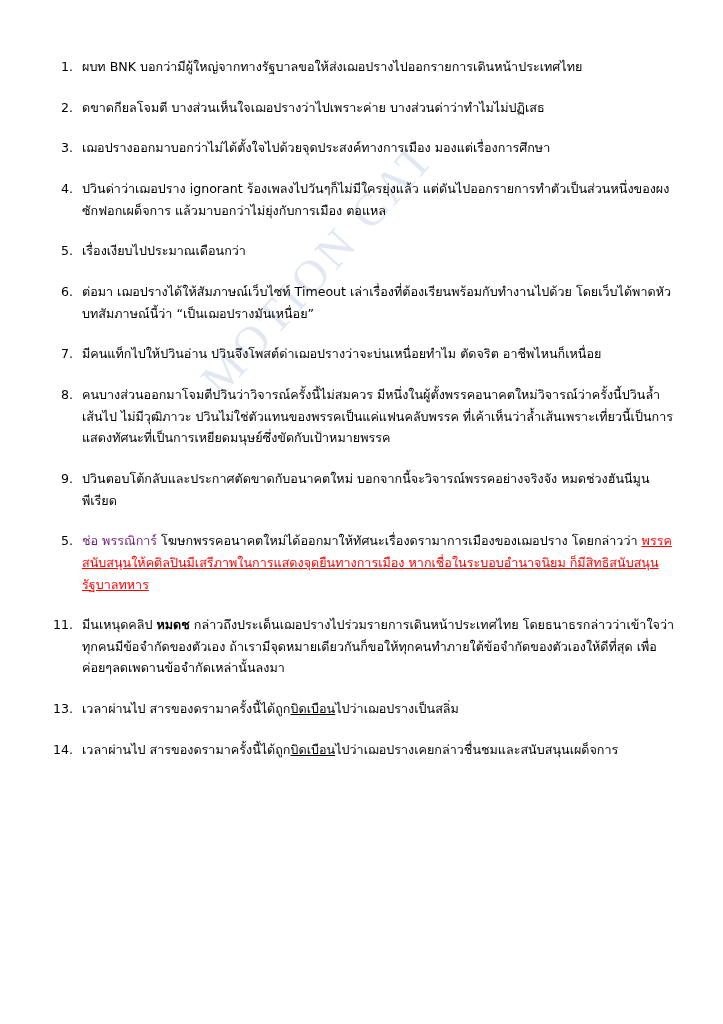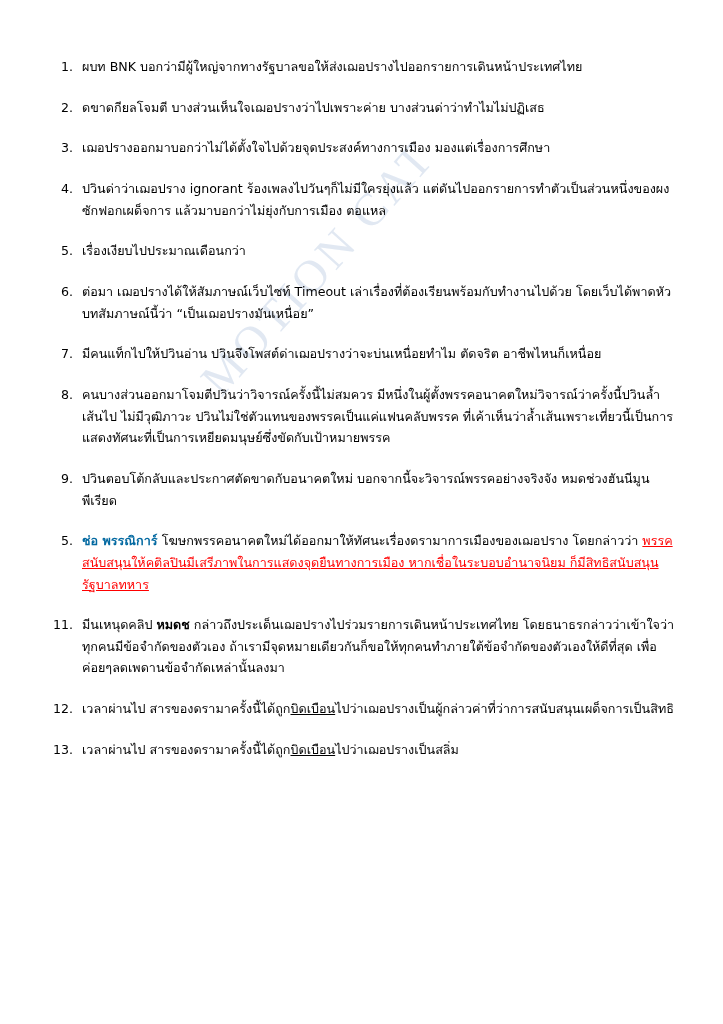--- a/index.html
+++ b/index.html
@@ -67,22 +67,22 @@
     min-width: 30px;
     text-align: right;
     padding-right: 9px;
     box-sizing: border-box;
     white-space: nowrap;
   }
   .txt {
     flex: 1;
   }
   .bold-red {
-    color: #0369a1;
-    font-weight: bold;
+    color: #701a75;
+    font-weight: normal;
   }
   .red-underline {
     color: #ff0000;
     text-decoration: underline;
   }
   .bold {
     font-weight: bold;
   }
   .ul {
     text-decoration: underline;
@@ -135,23 +135,23 @@
         </li>
         <li>
           <span class="num">5.</span>
           <span class="txt"><span class="bold-red">ช่อ พรรณิการ์ </span><span>โฆษกพรรคอนาคตใหม่ได้ออกมาให้ทัศนะเรื่องดรามาการเมืองของเฌอปราง โดยกล่าวว่า </span><span class="red-underline">พรรคสนับสนุนให้คติลปินมีเสรีภาพในการแสดงจุดยืนทางการเมือง หากเชื่อในระบอบอำนาจนิยม ก็มีสิทธิสนับสนุนรัฐบาลทหาร</span></span>
         </li>
         <li>
           <span class="num">11.</span>
           <span class="txt"><span>มีนเหนุดคลิป </span><span class="bold">หมดช</span><span> กล่าวถึงประเด็นเฌอปรางไปร่วมรายการเดินหน้าประเทศไทย โดยธนาธรกล่าวว่าเข้าใจว่าทุกคนมีข้อจำกัดของตัวเอง ถ้าเรามีจุดหมายเดียวกันก็ขอให้ทุกคนทำภายใต้ข้อจำกัดของตัวเองให้ดีที่สุด เพื่อค่อยๆลดเพดานข้อจำกัดเหล่านั้นลงมา</span></span>
         </li>
         <li>
-          <span class="num">12.</span>
-          <span class="txt"><span>เวลาผ่านไป สารของดรามาครั้งนี้ได้ถูก</span><span class="ul">บิดเบือน</span><span>ไปว่าเฌอปรางเป็นผู้กล่าวค่าที่ว่าการสนับสนุนเผด็จการเป็นสิทธิ</span></span>
+          <span class="num">13.</span>
+          <span class="txt"><span>เวลาผ่านไป สารของดรามาครั้งนี้ได้ถูก</span><span class="ul">บิดเบือน</span><span>ไปว่าเฌอปรางเป็นสลิ่ม</span></span>
         </li>
         <li>
-          <span class="num">13.</span>
-          <span class="txt"><span>เวลาผ่านไป สารของดรามาครั้งนี้ได้ถูก</span><span class="ul">บิดเบือน</span><span>ไปว่าเฌอปรางเป็นสลิ่ม</span></span>
+          <span class="num">14.</span>
+          <span class="txt"><span>เวลาผ่านไป สารของดรามาครั้งนี้ได้ถูก</span><span class="ul">บิดเบือน</span><span>ไปว่าเฌอปรางเคยกล่าวชื่นชมและสนับสนุนเผด็จการ</span></span>
         </li>
       </ol>
   </div>
 
 </div>
 
 </body></html>

